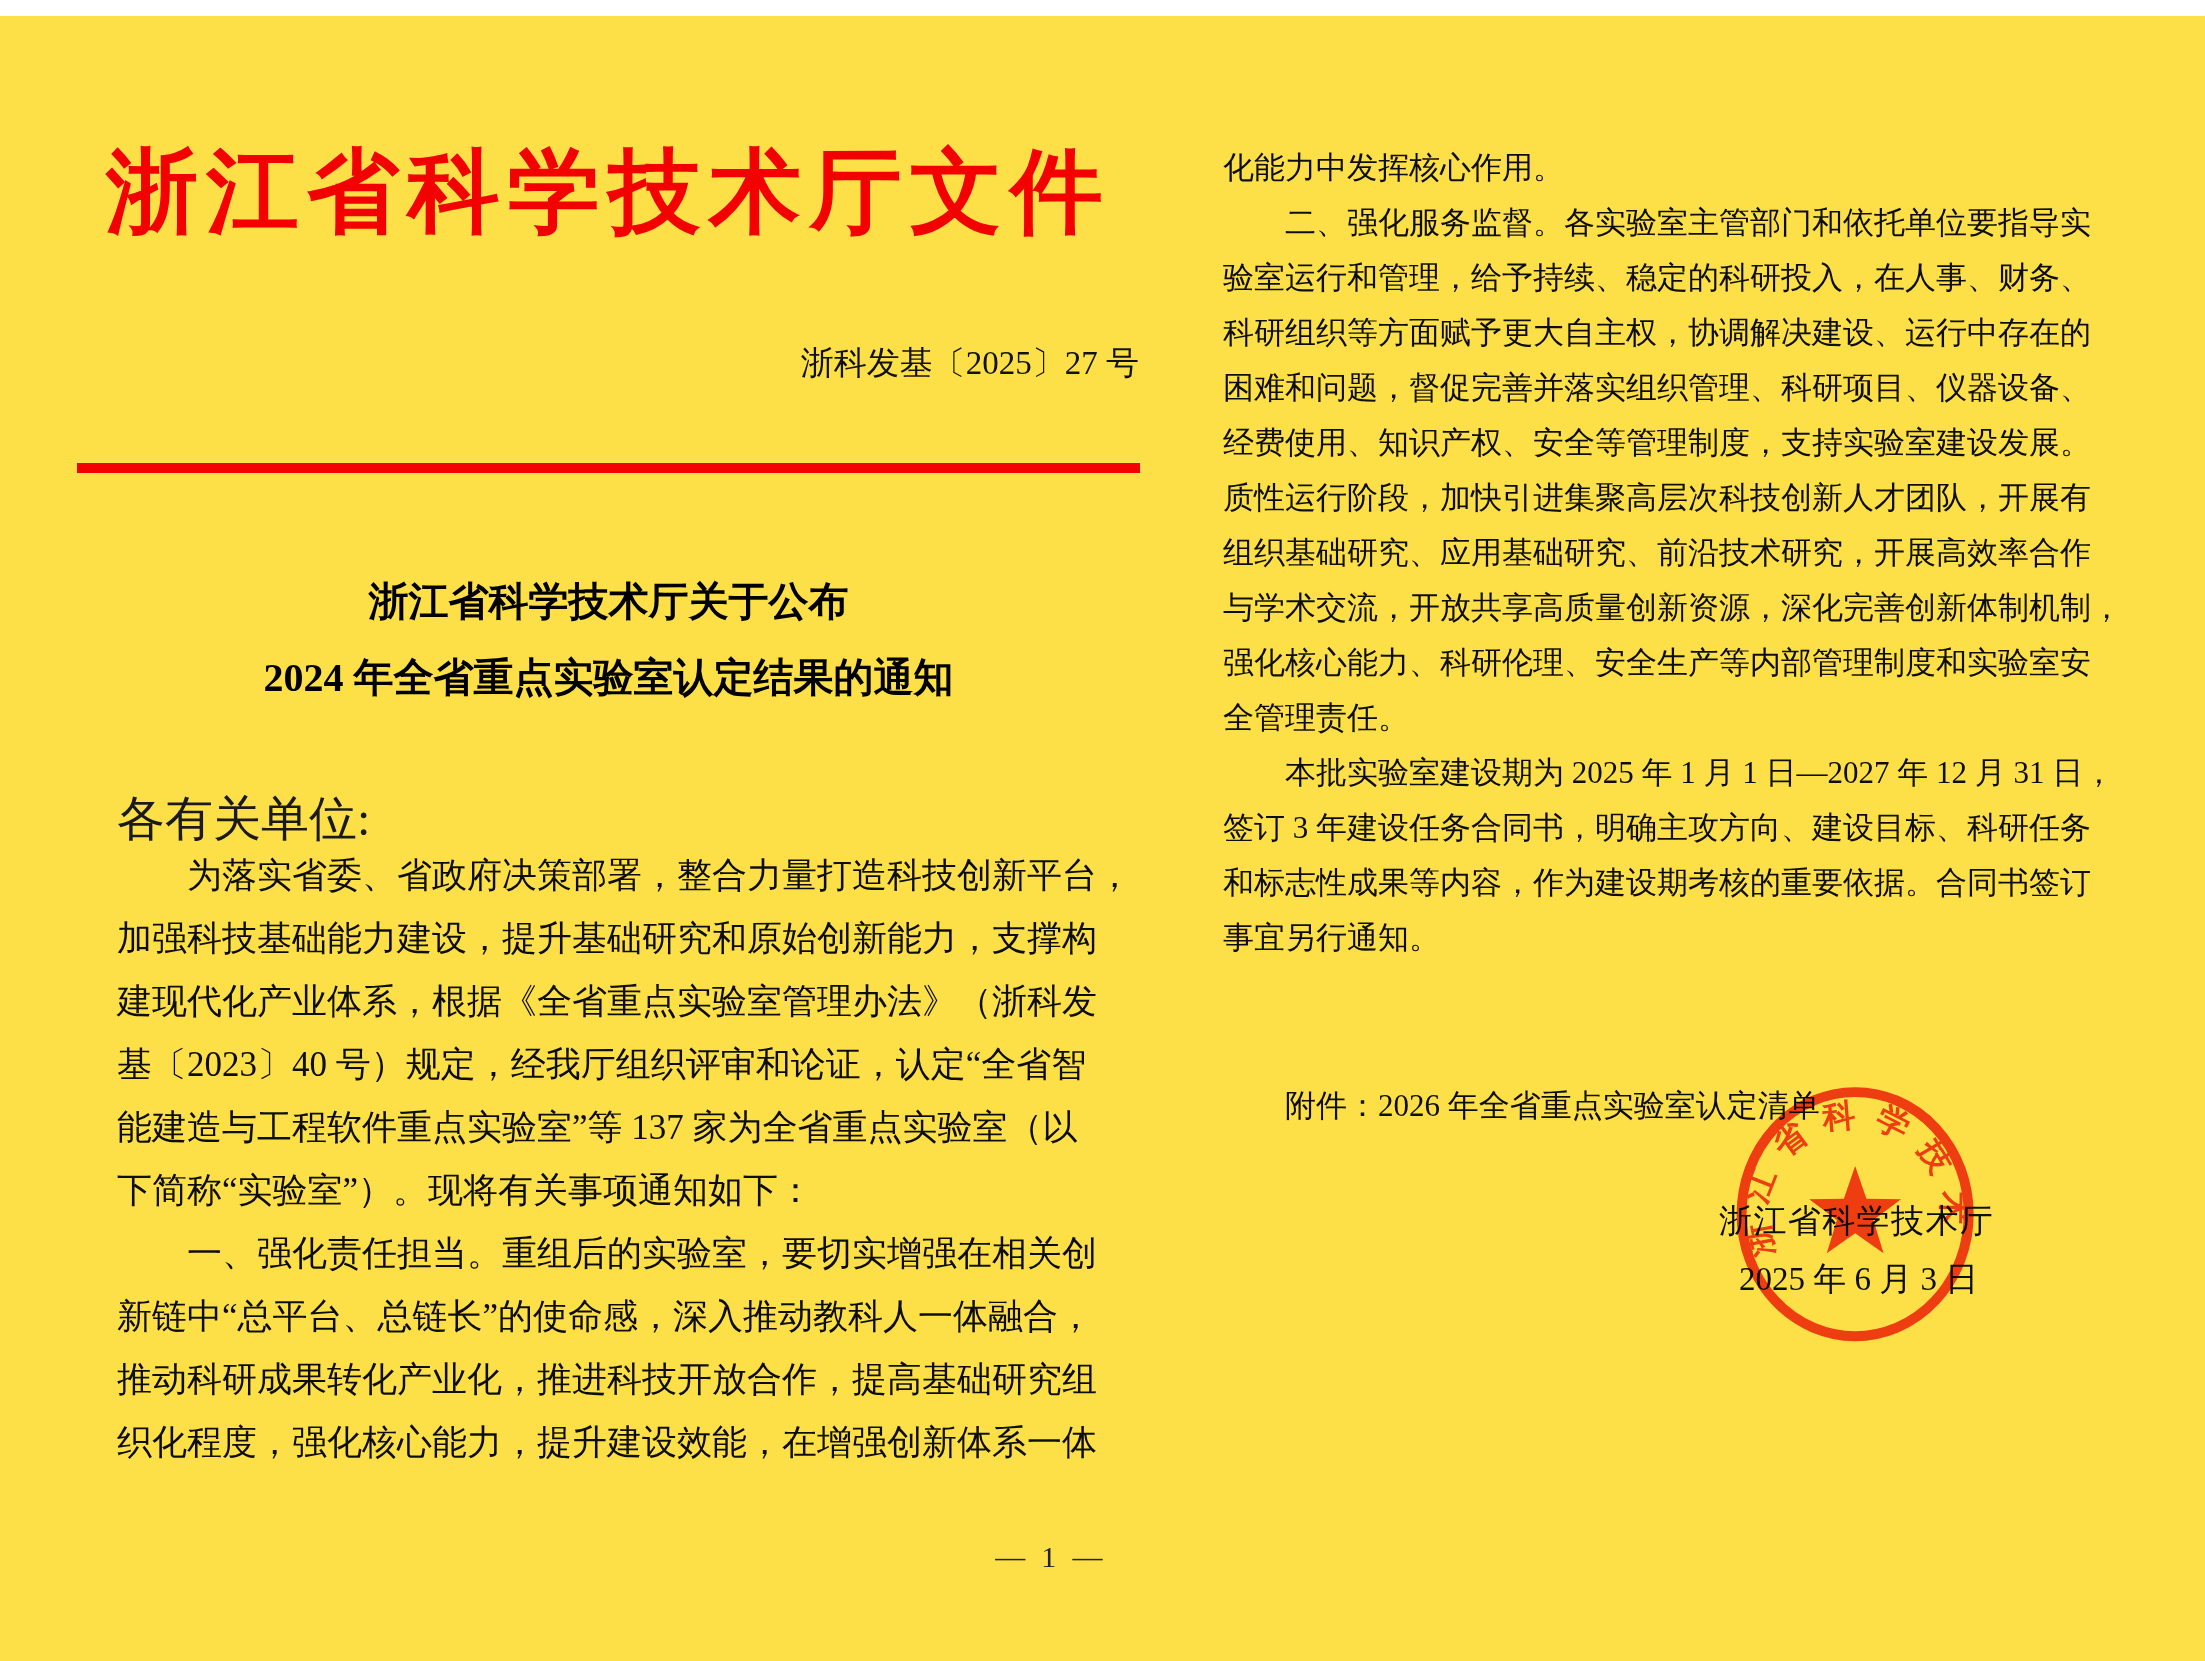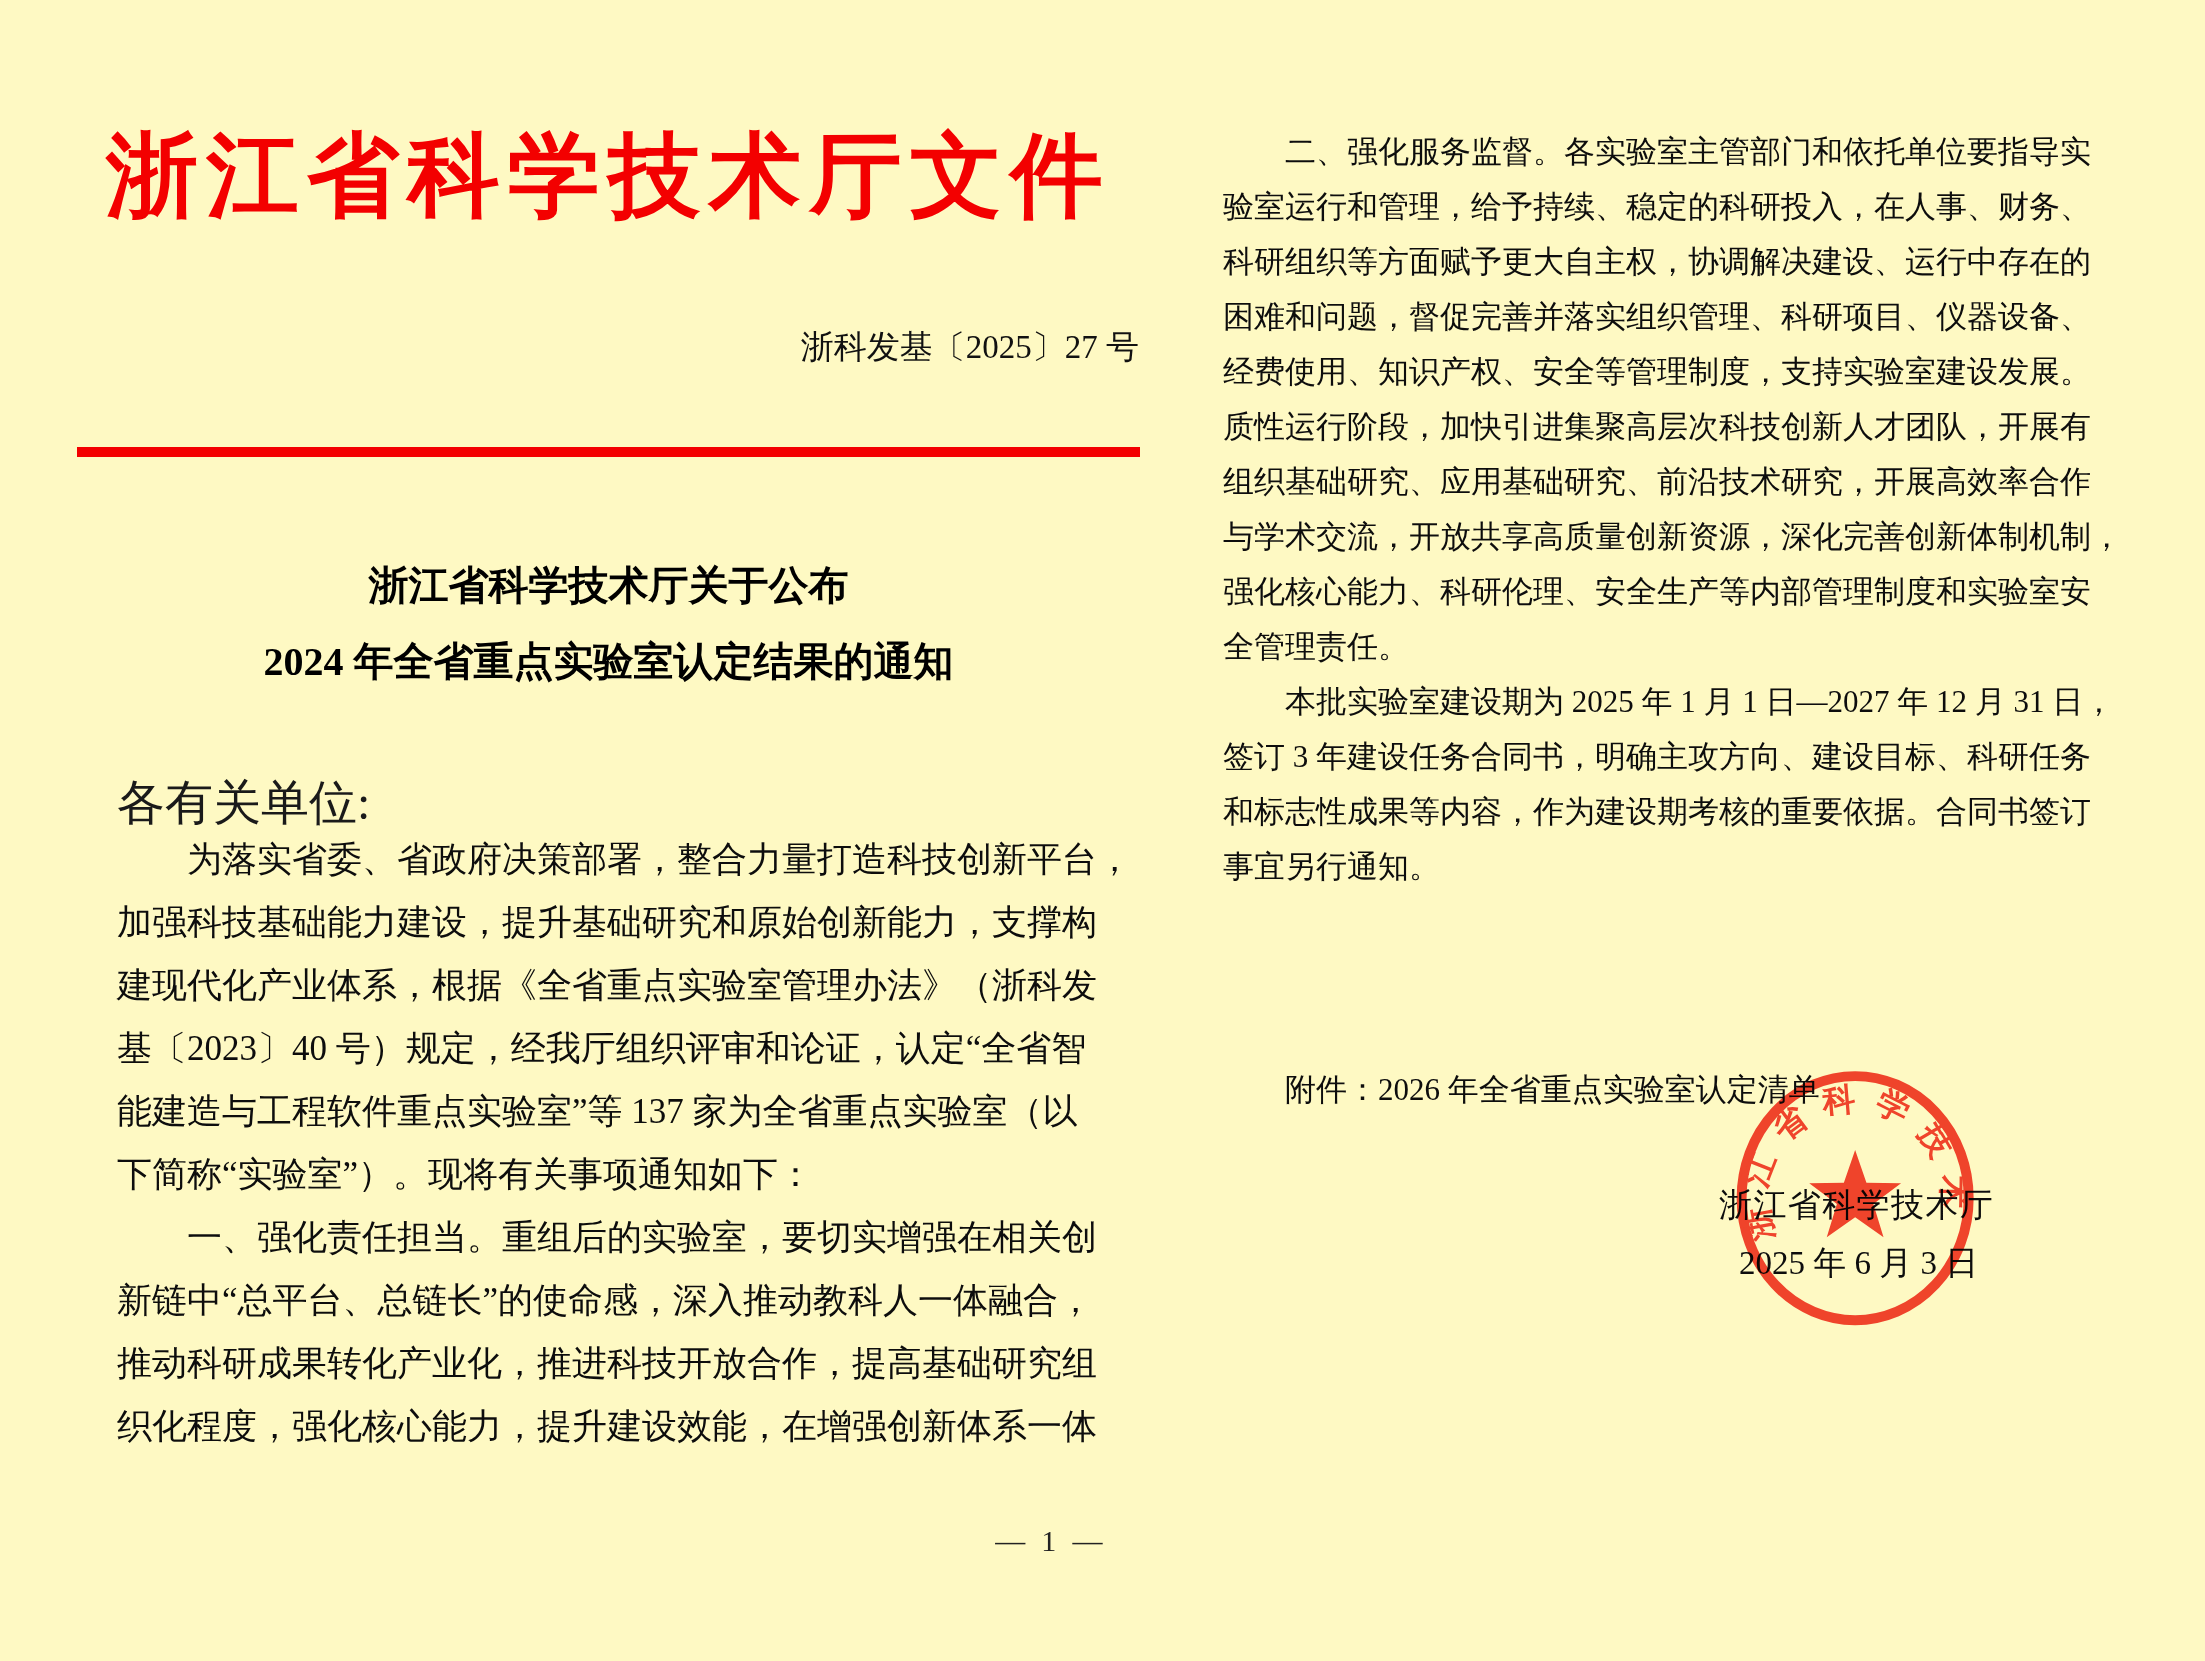--- a/index.html
+++ b/index.html
@@ -1,21 +1,21 @@
 <!DOCTYPE html>
 <html style="--accent_red: #f30000; --seal_red: #ee2b1c;font-size:11.4px"><head>
 <meta charset="utf-8">
 <style>
   html,body{margin:0;padding:0;background:#ffffff;}
   body{
     width:2205px;height:1661px;position:relative;overflow:hidden;
     font-family:"Liberation Serif","DejaVu Serif",serif;
     color:#1a1a1a;
   }
-  .sheet{position:absolute;inset:0;background:#fef9c3;}
+  .sheet{position:absolute;inset:0;background:#fde047;margin-top:16px;}
 
   
   .letterhead{
     position:absolute;left:78px;top:128px;width:1061px;
     text-align:center;white-space:nowrap;
     font-size:92px;font-weight:bold;letter-spacing:8.5px;
     color:var(--accent_red);line-height:1.05;
   }
   .doc-number{
     position:absolute;left:78px;top:325px;width:1061px;
@@ -97,20 +97,21 @@
         <div class="bl ind"><span class="bh">一、强化责任担当。</span><span>重组后的实验室，要切实增强在相关创</span></div>
         <div class="bl"><span>新链中“总平台、总链长”的使命感，深入推动教科人一体融合，</span></div>
         <div class="bl"><span>推动科研成果转化产业化，推进科技开放合作，提高基础研究组</span></div>
         <div class="bl"><span>织化程度，强化核心能力，提升建设效能，在增强创新体系一体</span></div>
       </div>
     <div class="page-number">— 1 —</div>
   </div>
 
   <div>
     <div class="body-block body-right">
+        <div class="bl"><span>化能力中发挥核心作用。</span></div>
         <div class="bl ind"><span class="bh">二、强化服务监督。</span><span>各实验室主管部门和依托单位要指导实</span></div>
         <div class="bl"><span>验室运行和管理，给予持续、稳定的科研投入，在人事、财务、</span></div>
         <div class="bl"><span>科研组织等方面赋予更大自主权，协调解决建设、运行中存在的</span></div>
         <div class="bl"><span>困难和问题，督促完善并落实组织管理、科研项目、仪器设备、</span></div>
         <div class="bl"><span>经费使用、知识产权、安全等管理制度，支持实验室建设发展。</span></div>
         <div class="bl"><span>质性运行阶段，加快引进集聚高层次科技创新人才团队，开展有</span></div>
         <div class="bl"><span>组织基础研究、应用基础研究、前沿技术研究，开展高效率合作</span></div>
         <div class="bl"><span>与学术交流，开放共享高质量创新资源，深化完善创新体制机制，</span></div>
         <div class="bl"><span>强化核心能力、科研伦理、安全生产等内部管理制度和实验室安</span></div>
         <div class="bl"><span>全管理责任。</span></div>

